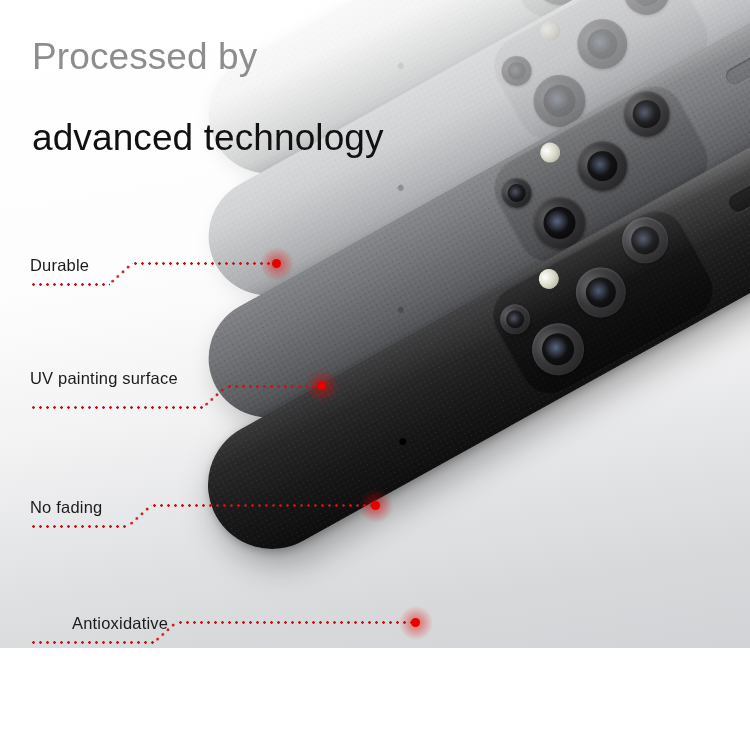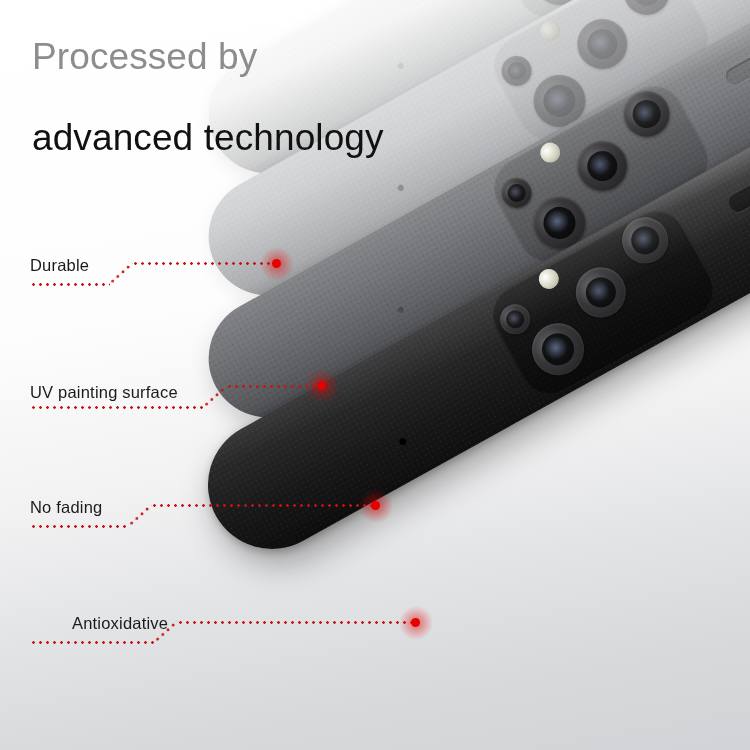--- a/index.html
+++ b/index.html
@@ -4,21 +4,21 @@
 <title>Product Feature Infographic</title>
 <style>
   html, body {
     margin: 0;
     padding: 0;
     background: #ffffff;
   }
   #stage {
     position: relative;
     width: 750px;
-    height: 750px;
+    height: 648px;
     overflow: hidden;
     font-family: "Liberation Sans", sans-serif;
     background: linear-gradient(170deg, #ffffff 0%, #fdfdfd 38%, #f2f2f3 58%, #e2e3e5 74%, #d7d8da 88%, #d2d3d6 100%);
     -webkit-font-smoothing: antialiased;
   }
 
   
   #heading {
     position: absolute;
     left: 32px;
@@ -255,21 +255,21 @@
 
   <div id="callouts">
       <div class="callout" style="left: 0px; top: 0px;">
         <div class="callout-label" style="left: 30px; top: 256px;">Durable</div>
         <div class="dot-underline" style="left: 30px; top: 283px; width: 80px;"></div>
         <div class="dot-diag" style="left: 110px; top: 282px; width: 30px; transform: rotate(-42deg);"></div>
         <div class="dot-lead" style="left: 132px; top: 262px; width: 145px;"></div>
         <div class="marker" style="left: 272px; top: 259px; background: rgb(230, 0, 0);"></div>
       </div>
       <div class="callout" style="left: 0px; top: 0px;">
-        <div class="callout-label" style="left: 30px; top: 383px;">UV painting surface</div>
+        <div class="callout-label" style="left: 30px; top: 369px;">UV painting surface</div>
         <div class="dot-underline" style="left: 30px; top: 406px; width: 174px;"></div>
         <div class="dot-diag" style="left: 204px; top: 405px; width: 30px; transform: rotate(-42deg);"></div>
         <div class="dot-lead" style="left: 226px; top: 385px; width: 96px;"></div>
         <div class="marker" style="left: 317px; top: 381px; background: rgb(230, 0, 0);"></div>
       </div>
       <div class="callout" style="left: 0px; top: 0px;">
         <div class="callout-label" style="left: 30px; top: 498px;">No fading</div>
         <div class="dot-underline" style="left: 30px; top: 525px; width: 99px;"></div>
         <div class="dot-diag" style="left: 129px; top: 524px; width: 30px; transform: rotate(-42deg);"></div>
         <div class="dot-lead" style="left: 151px; top: 504px; width: 224px;"></div>

